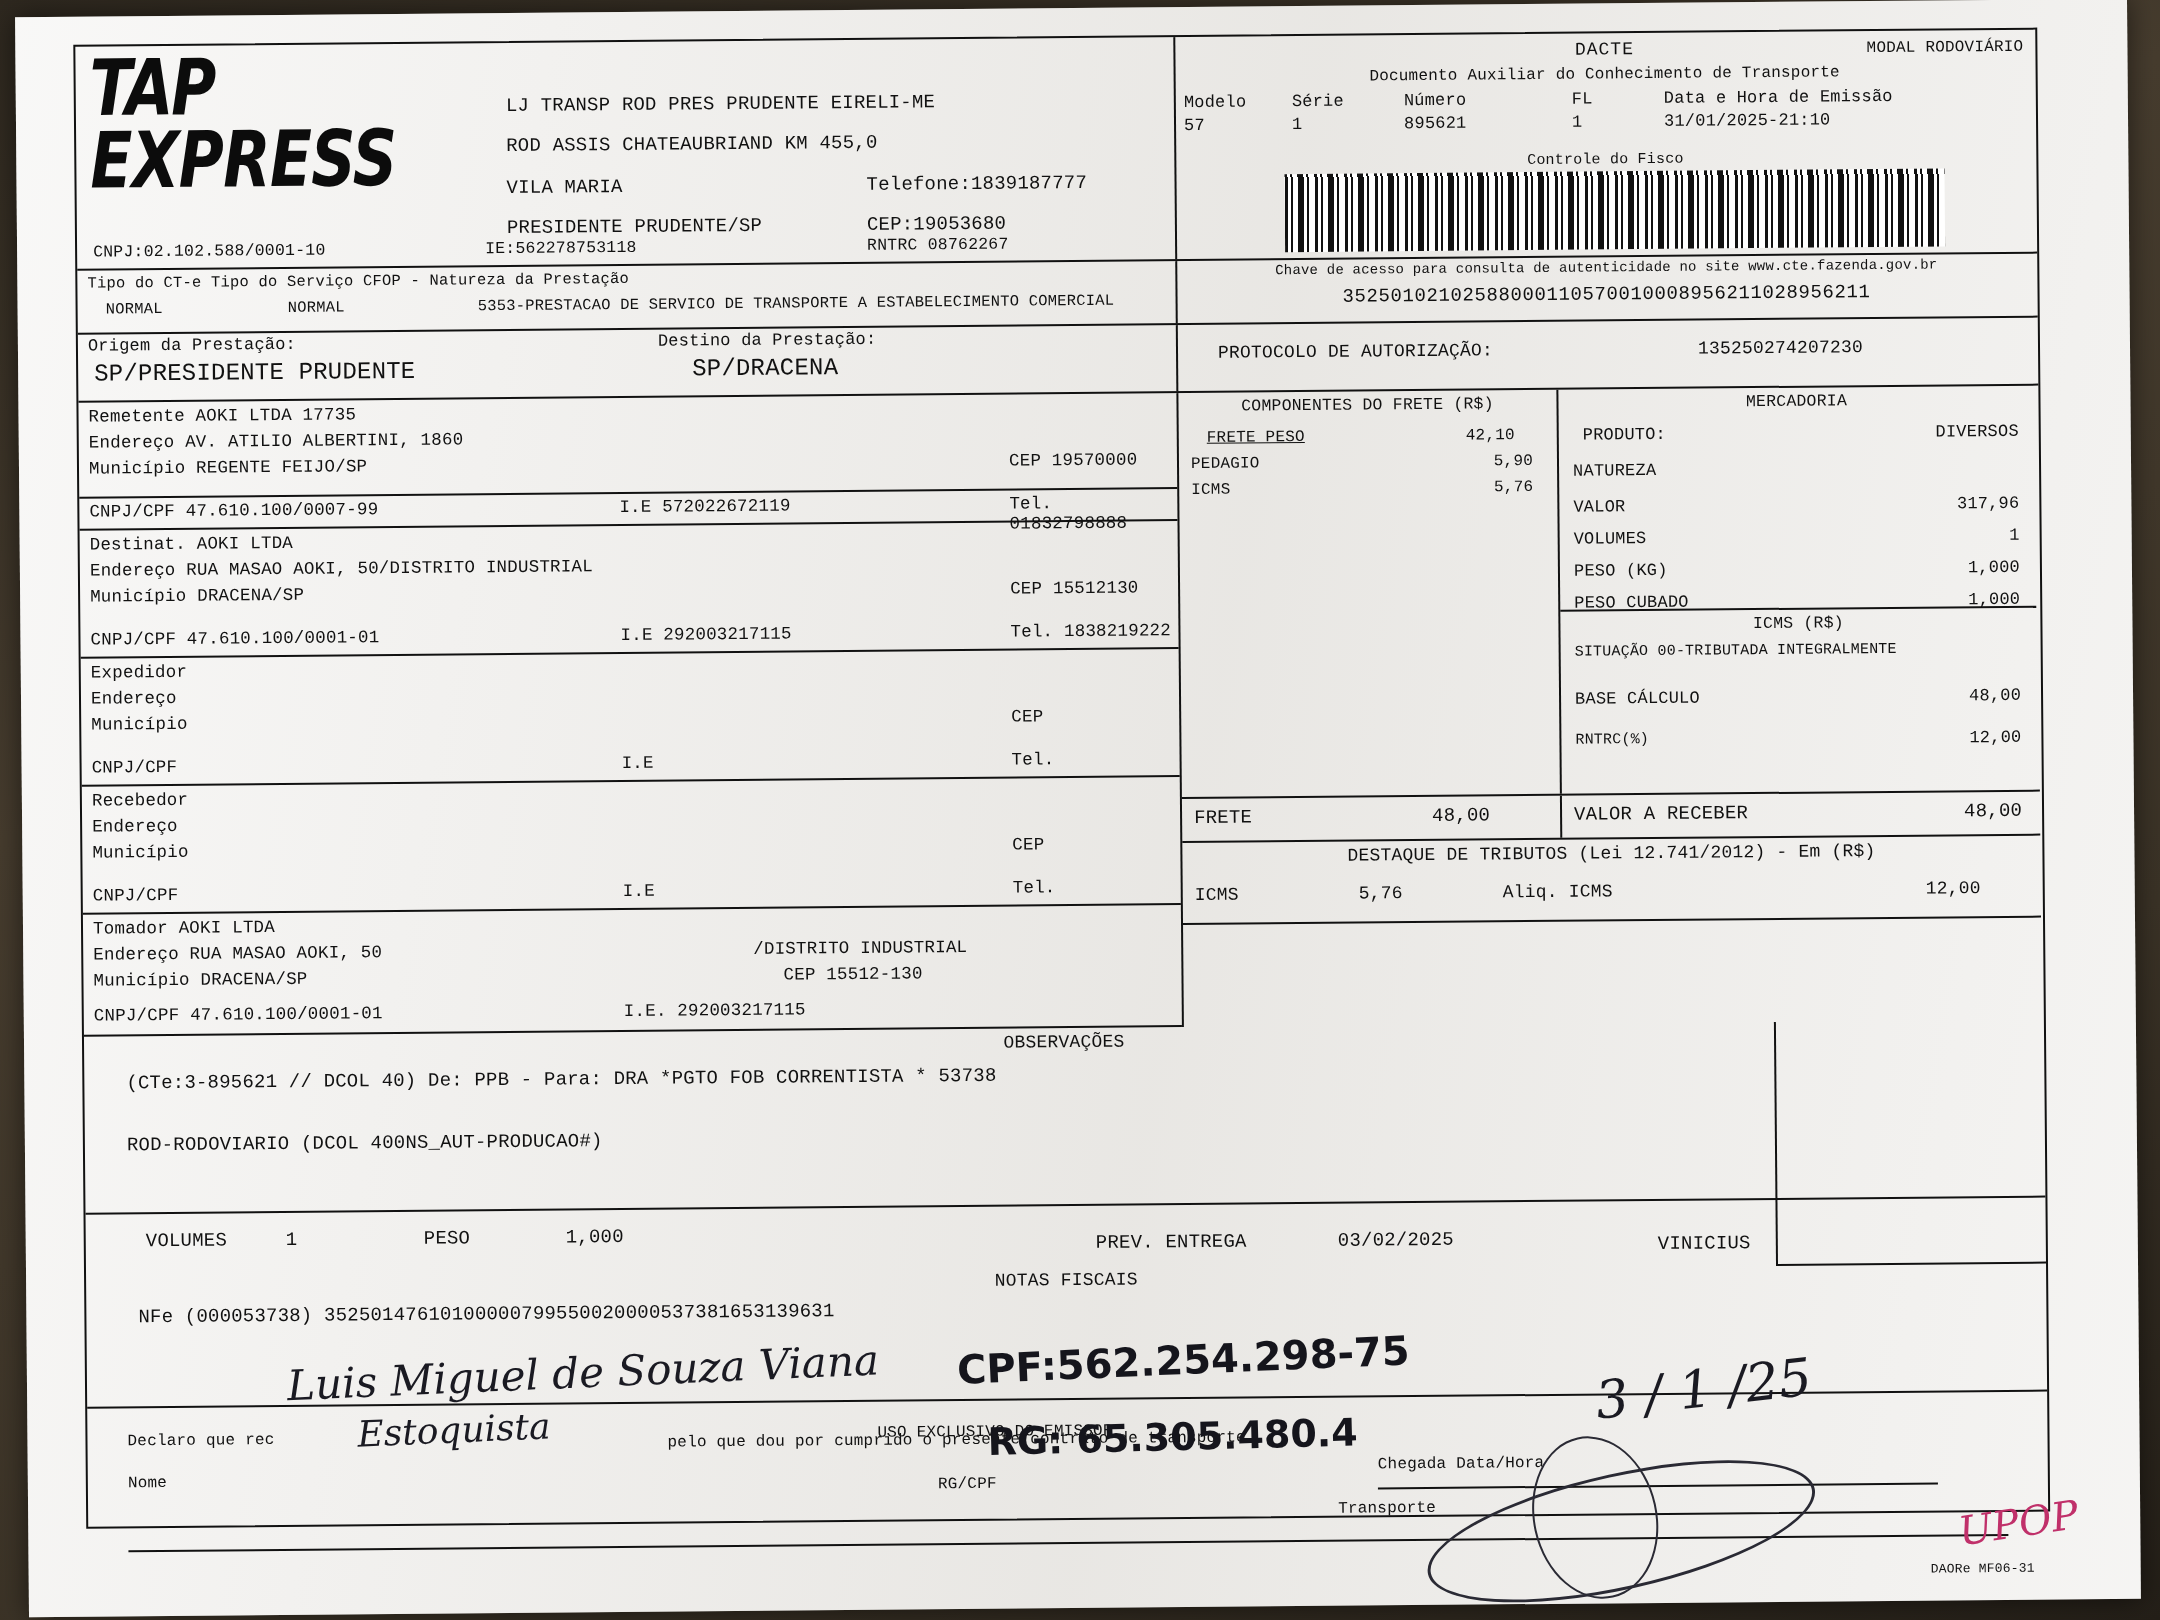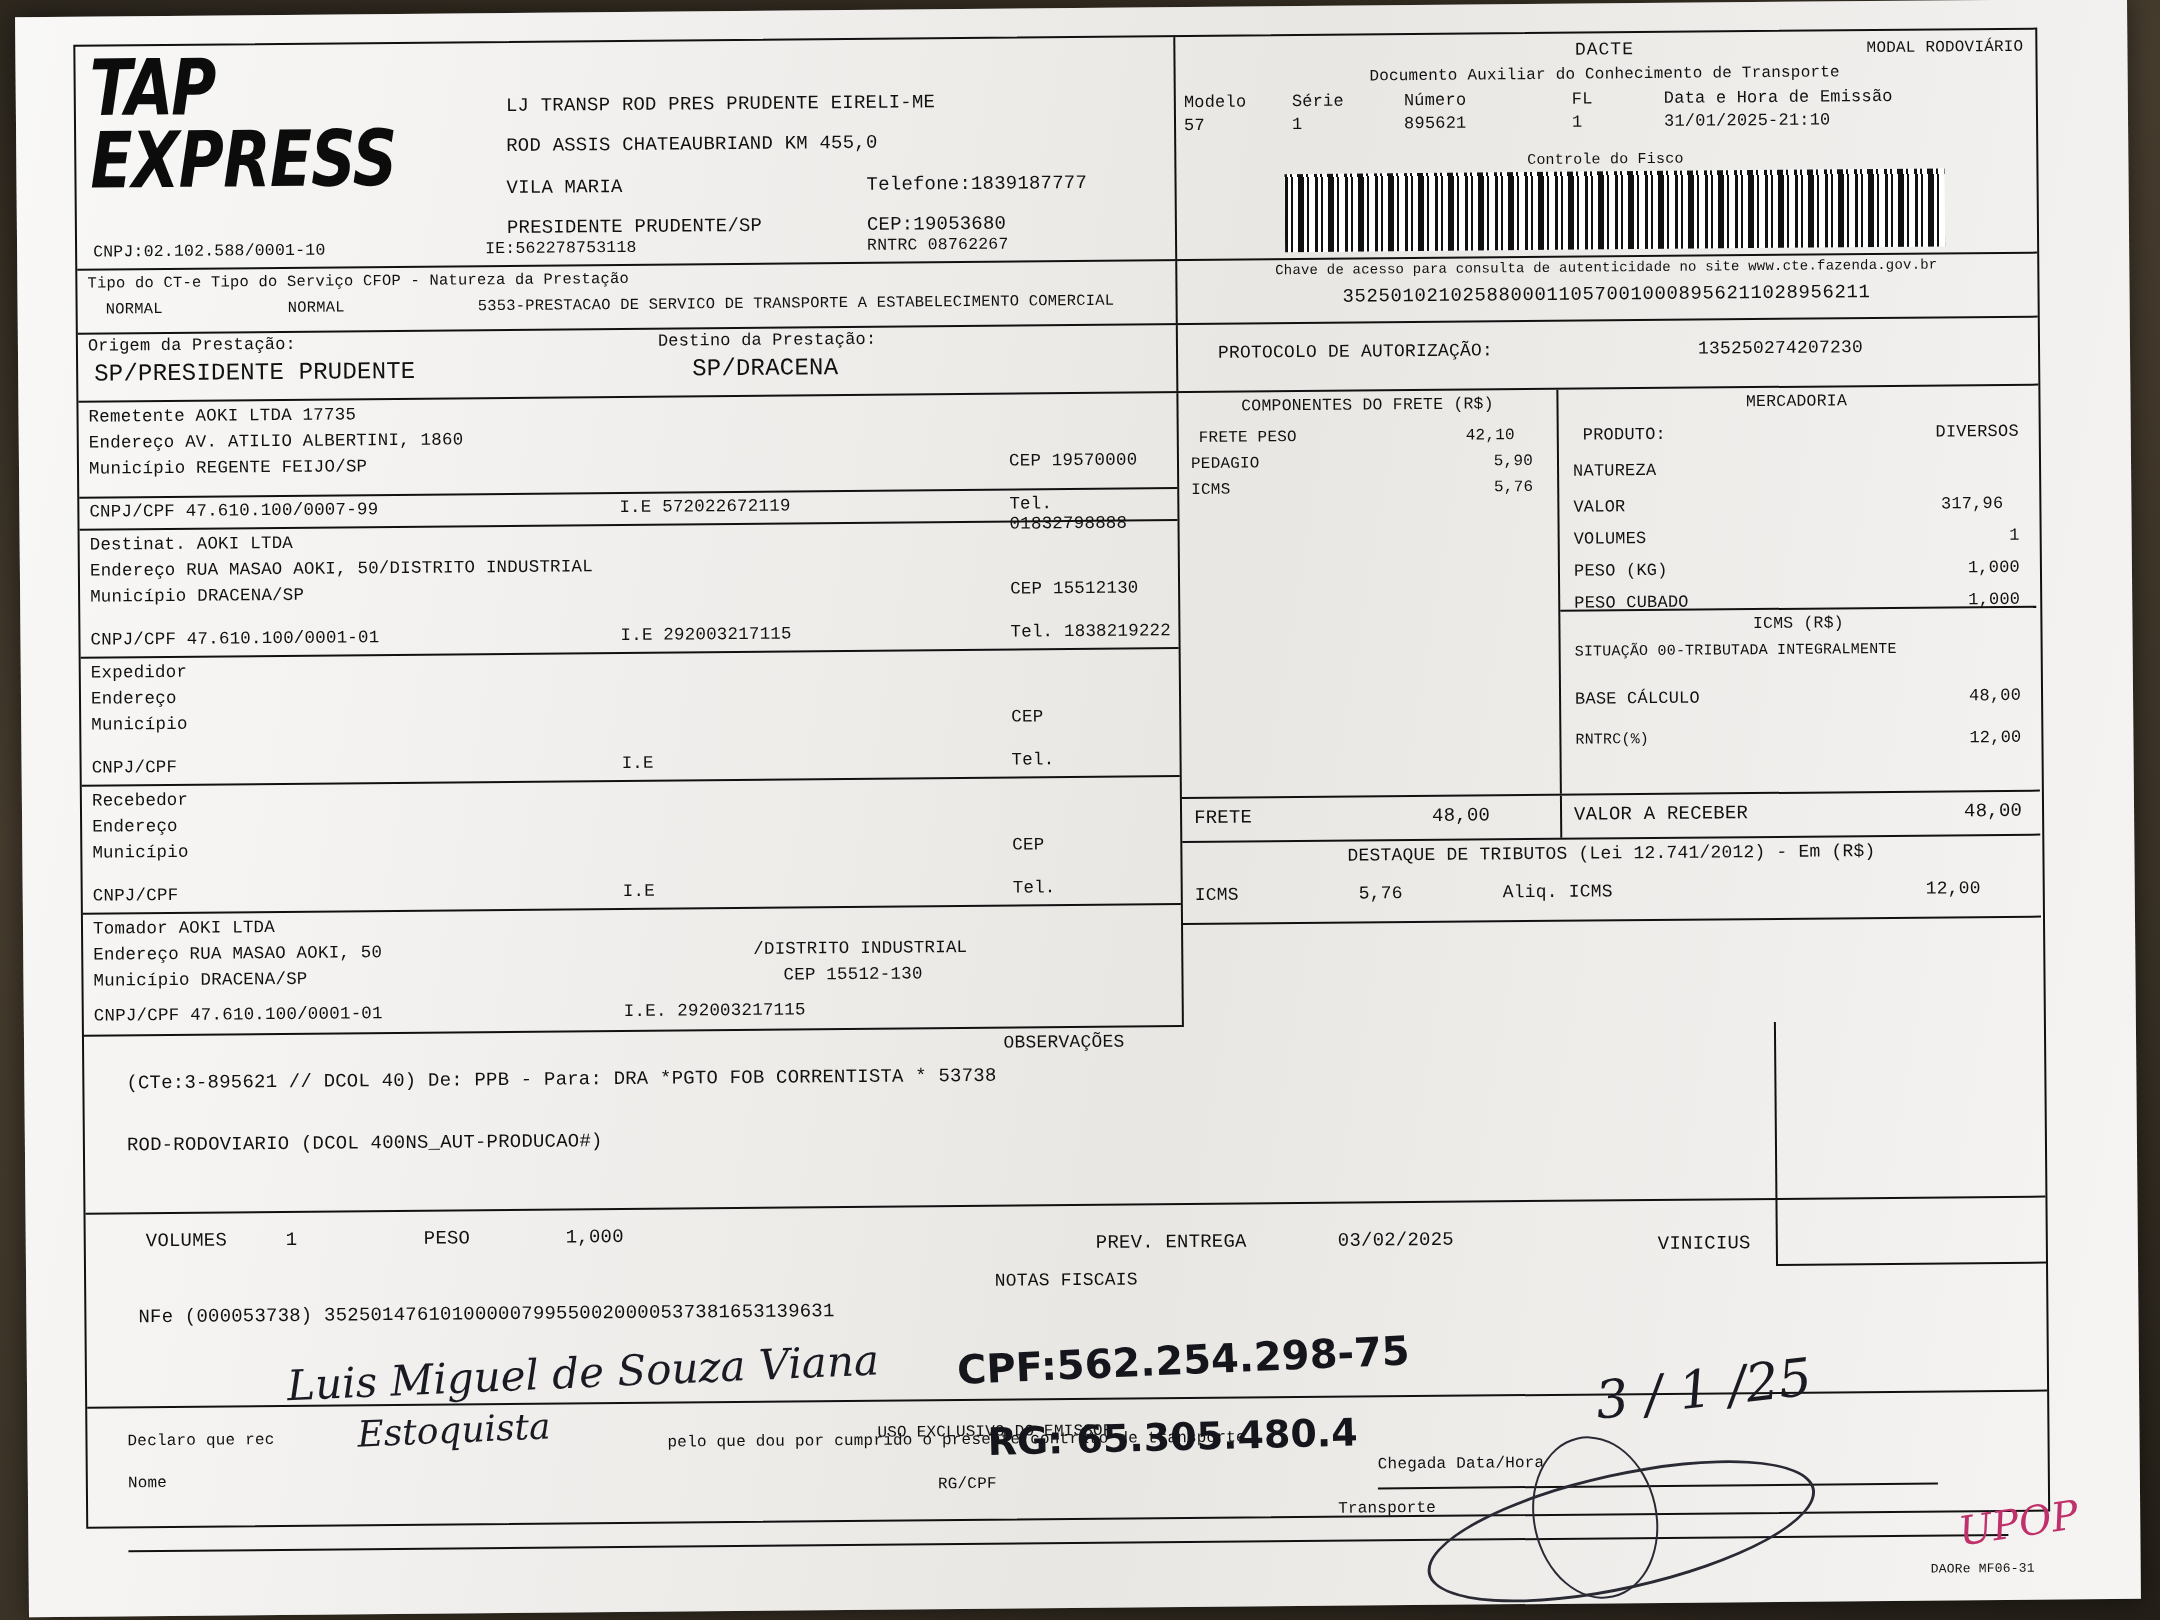--- a/index.html
+++ b/index.html
@@ -287,42 +287,42 @@
       </div>
 
       <div class="cell" style="width:858px;">
 
         <div class="row b-b">
 
           <div class="cell b-r" style="width:380px;height:404px;">
             <div class="rbox-title">COMPONENTES DO FRETE (R$)</div>
             <div style="position:absolute;left:12px;top:36px;">
               <div style="position:relative;height:26px;width:356px;">
-                <span style="position:absolute;left:8px;font-size:16px;">FRETE PESO</span>
+                <span style="position:absolute;left:16px;font-size:16px;text-decoration:underline;">FRETE PESO</span>
                 <span style="position:absolute;right:32px;font-size:16px;">42,10</span>
               </div>
               <div style="position:relative;height:26px;width:356px;">
                 <span style="position:absolute;left:0;font-size:16px;text-align:right;">PEDAGIO</span>
                 <span style="position:absolute;right:14px;font-size:16px;">5,90</span>
               </div>
               <div style="position:relative;height:26px;width:356px;">
                 <span style="position:absolute;left:0;font-size:16px;">ICMS</span>
                 <span style="position:absolute;right:14px;font-size:16px;">5,76</span>
               </div>
             </div>
           </div>
 
           <div class="cell" style="width:476px;">
             <div class="cell b-b" style="height:222px;">
               <div class="rbox-title">MERCADORIA</div>
               <div class="kv" style="left:24px;top:36px;">PRODUTO:</div>
               <div class="kv" style="right:16px;top:36px;">DIVERSOS</div>
               <div class="kv" style="left:14px;top:72px;">NATUREZA</div>
               <div class="kv" style="left:14px;top:108px;">VALOR</div>
-              <div class="kv" style="right:32px;top:108px;">317,96</div>
+              <div class="kv" style="right:16px;top:108px;">317,96</div>
               <div class="kv" style="left:14px;top:140px;">VOLUMES</div>
               <div class="kv" style="right:16px;top:140px;">1</div>
               <div class="kv" style="left:14px;top:172px;">PESO (KG)</div>
               <div class="kv" style="right:16px;top:172px;">1,000</div>
               <div class="kv" style="left:14px;top:204px;">PESO CUBADO</div>
               <div class="kv" style="right:16px;top:204px;">1,000</div>
             </div>
             <div class="cell" style="height:182px;">
               <div class="rbox-title">ICMS (R$)</div>
               <div class="kv" style="left:14px;top:32px;font-size:15px;">SITUAÇÃO 00-TRIBUTADA INTEGRALMENTE</div>

